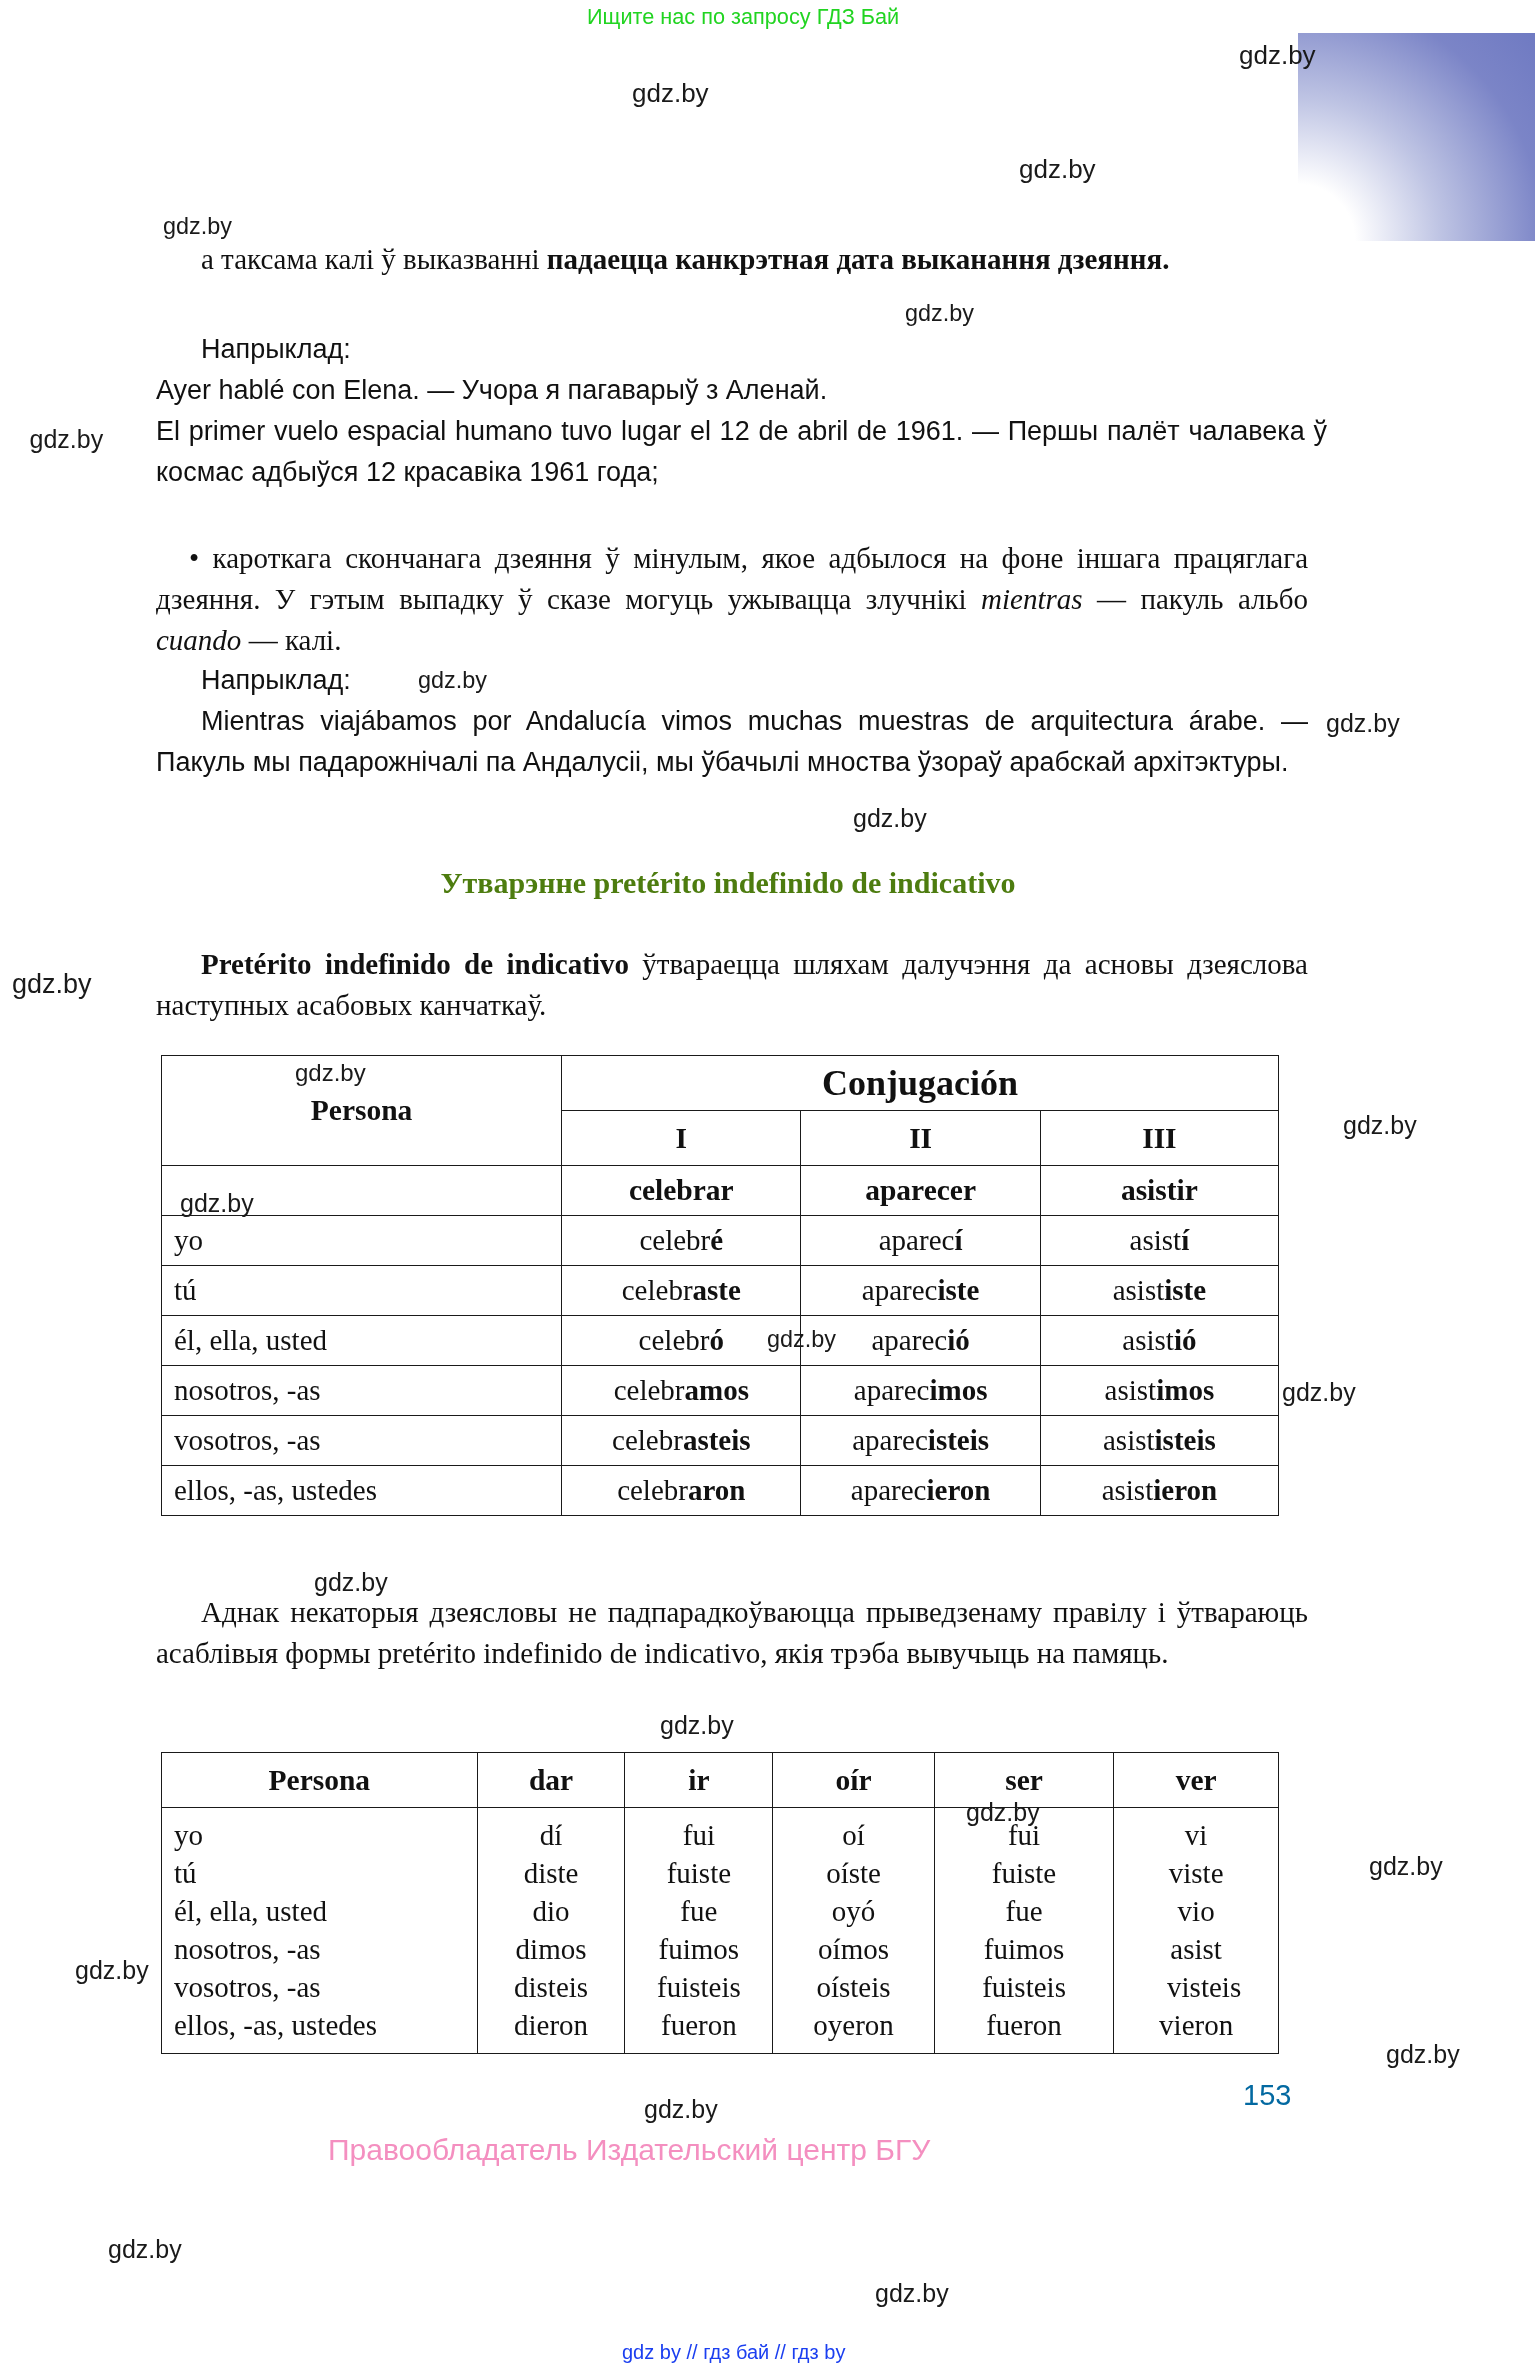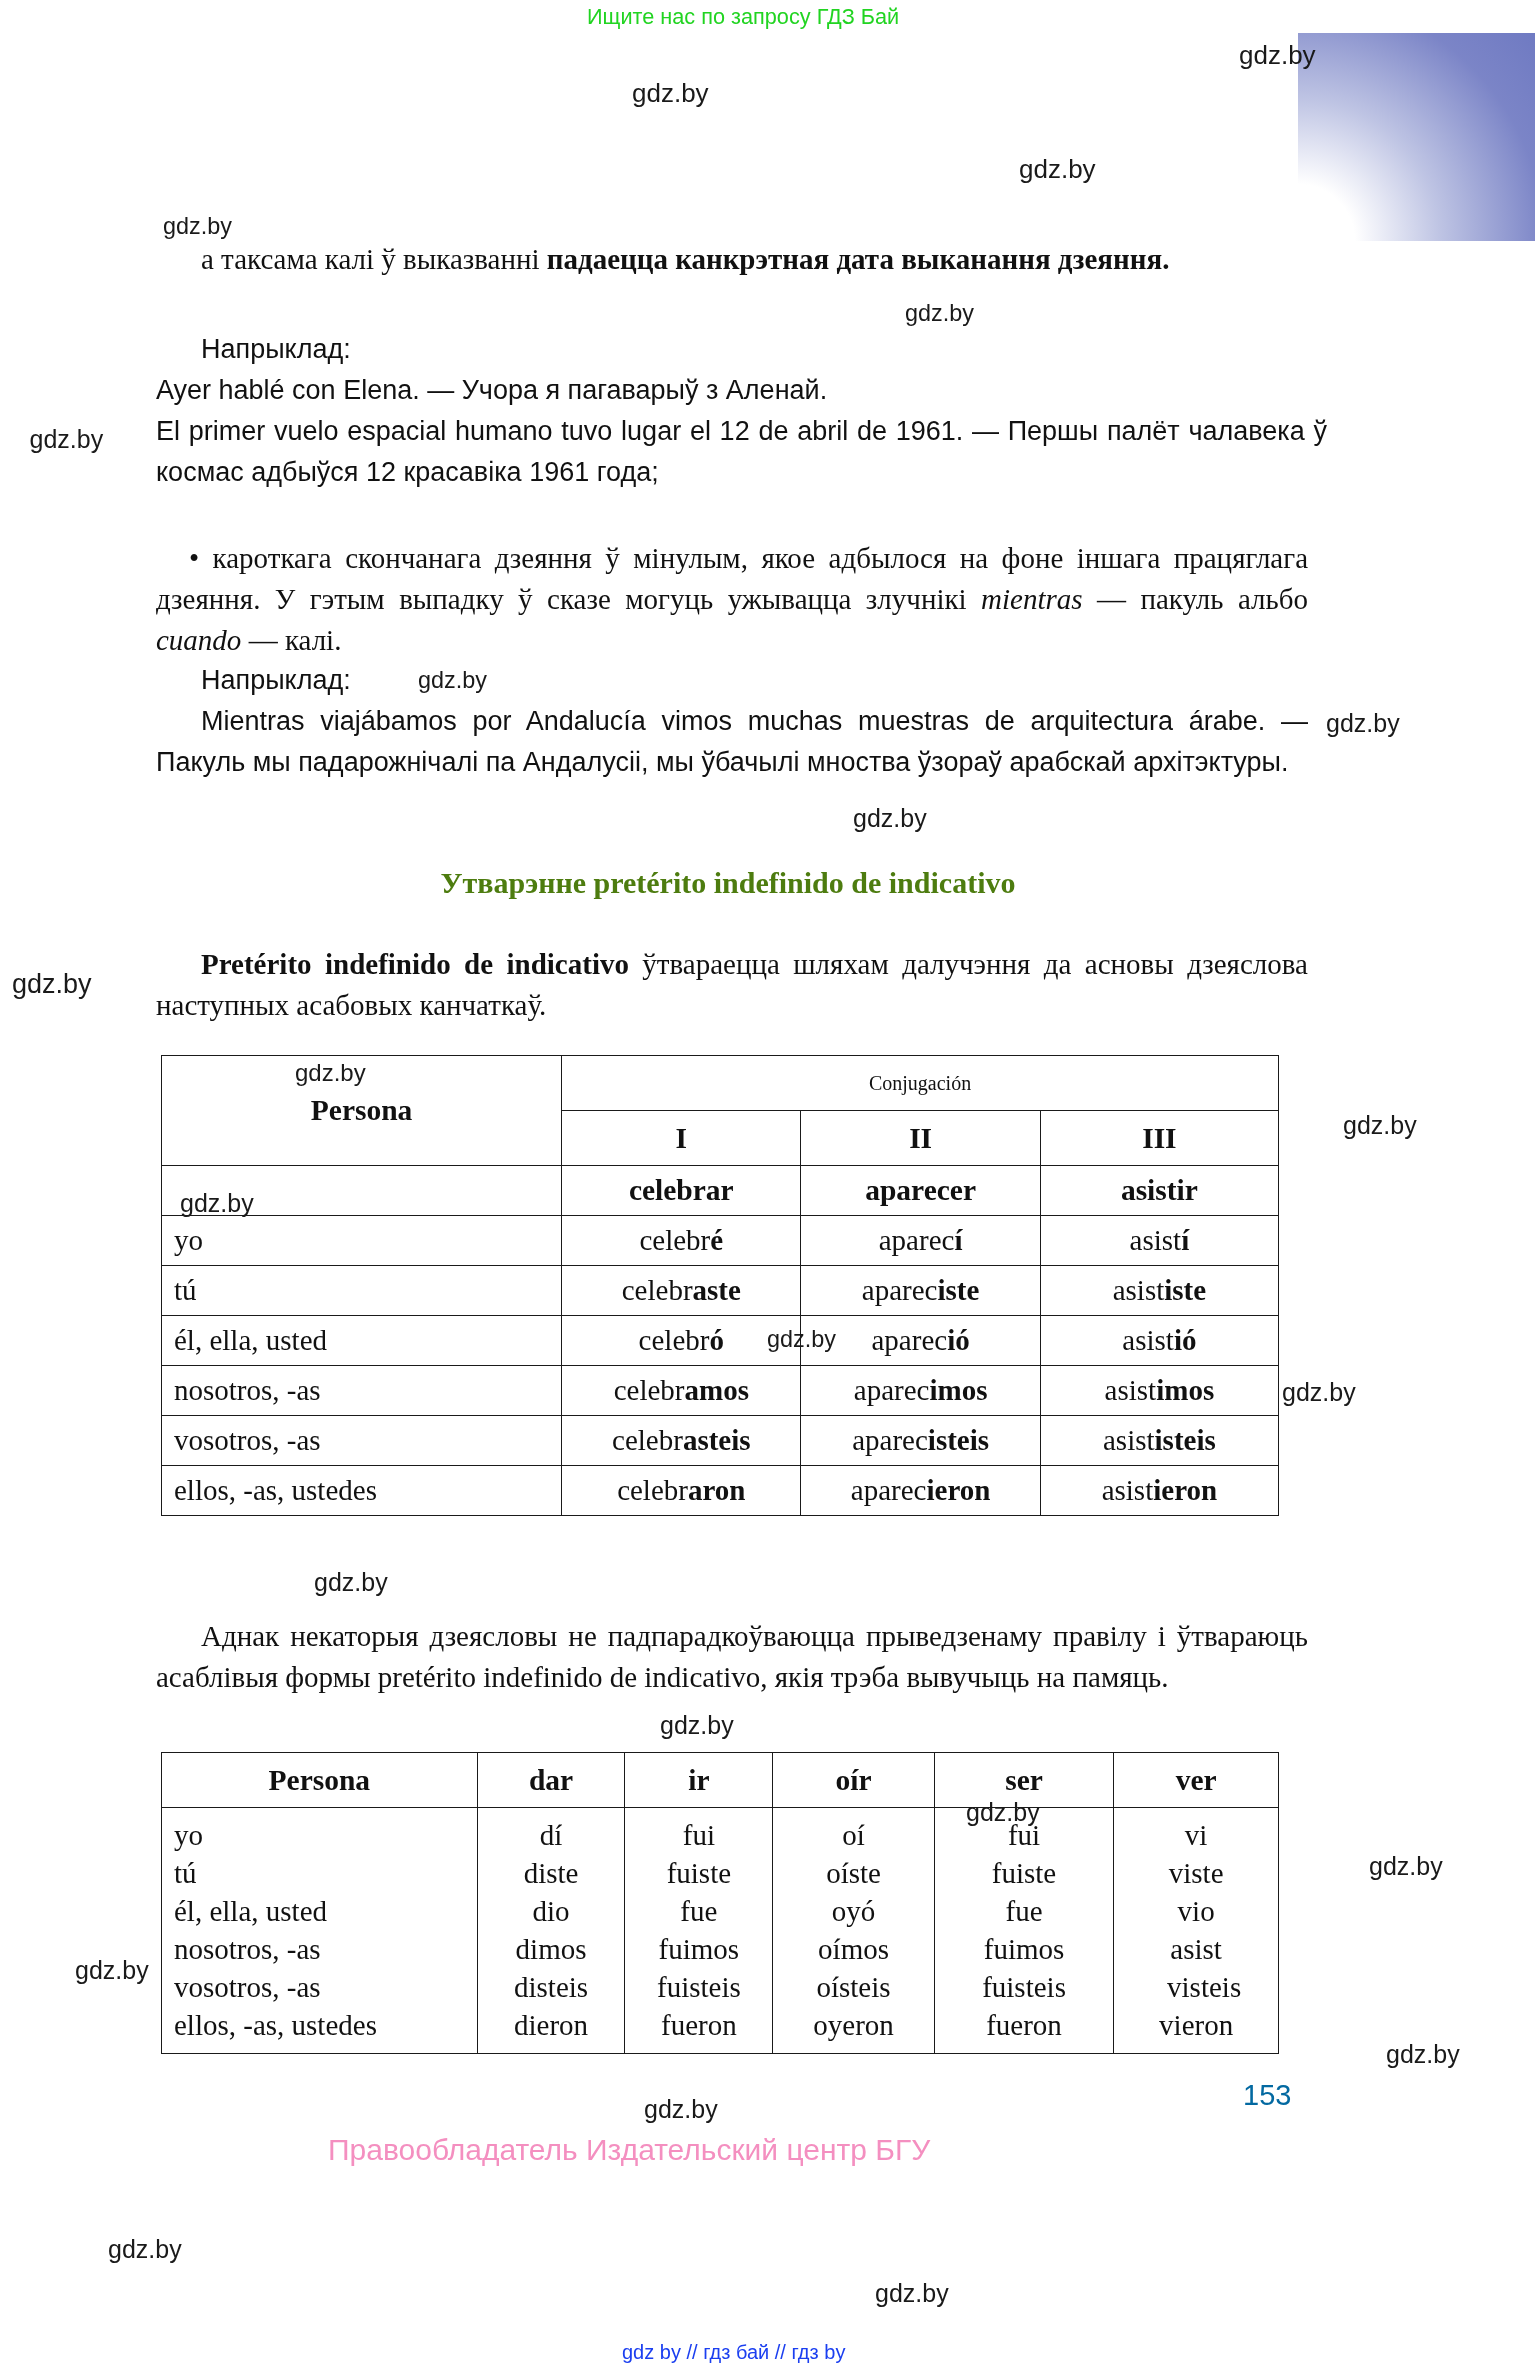--- a/index.html
+++ b/index.html
@@ -97,21 +97,21 @@
     border: 1.7px solid #1a1a1a;
     padding: 0;
     font-weight: normal;
     background: transparent;
   }
 
   
   #tbl-conj { width: 1118px; font-size: 29px; }
   #tbl-conj td { height: 49px; text-align: center; vertical-align: middle; }
   #tbl-conj td.persona-head { font-weight: bold; font-size: 29.5px; }
-  #tbl-conj td.conj-head { font-weight: normal; font-size: 20px; }
+  #tbl-conj td.conj-head { font-weight: bold; font-size: 36px; }
   #tbl-conj td.roman { font-weight: bold; font-size: 29.5px; }
   #tbl-conj td.verb { font-weight: bold; font-size: 29.5px; }
   #tbl-conj td.pers { text-align: left; padding-left: 12px; font-size: 29px; }
   #tbl-conj td.form { text-align: center; font-size: 29px; }
 
   
   #tbl-irr { width: 1118px; font-size: 29px; }
   #tbl-irr th {
     height: 54px;
     text-align: center;
@@ -278,21 +278,21 @@
             <tr>
               <td class="pers">ellos, -as, ustedes</td>
               <td class="form"><span>celebr</span><span class="b">aron</span></td>
               <td class="form"><span>aparec</span><span class="b">ieron</span></td>
               <td class="form"><span>asist</span><span class="b">ieron</span></td>
             </tr>
           </tbody>
       </table>
     </div>
 
-    <div class="blk" style="left:156px; top:1592px; width:1152px;margin-top:24px;">
+    <div class="blk" style="left:156px; top:1592px; width:1152px;">
       <p class="serif"><span class="ind"></span><span>Аднак некаторыя дзеясловы не падпарадкоўваюцца прыведзенаму правілу і ўтвараюць асаблівыя формы pretérito indefinido de indicativo, якія трэба вывучыць на памяць.</span></p>
     </div>
 
     <div class="blk" style="left:161px; top:1752px;">
       <table class="grid" id="tbl-irr">
         <thead id="irr-head">
             <tr>
               <th style="width: 286px;">Persona</th>
               <th style="width: 139px;">dar</th>
               <th style="width: 139px;">ir</th>

